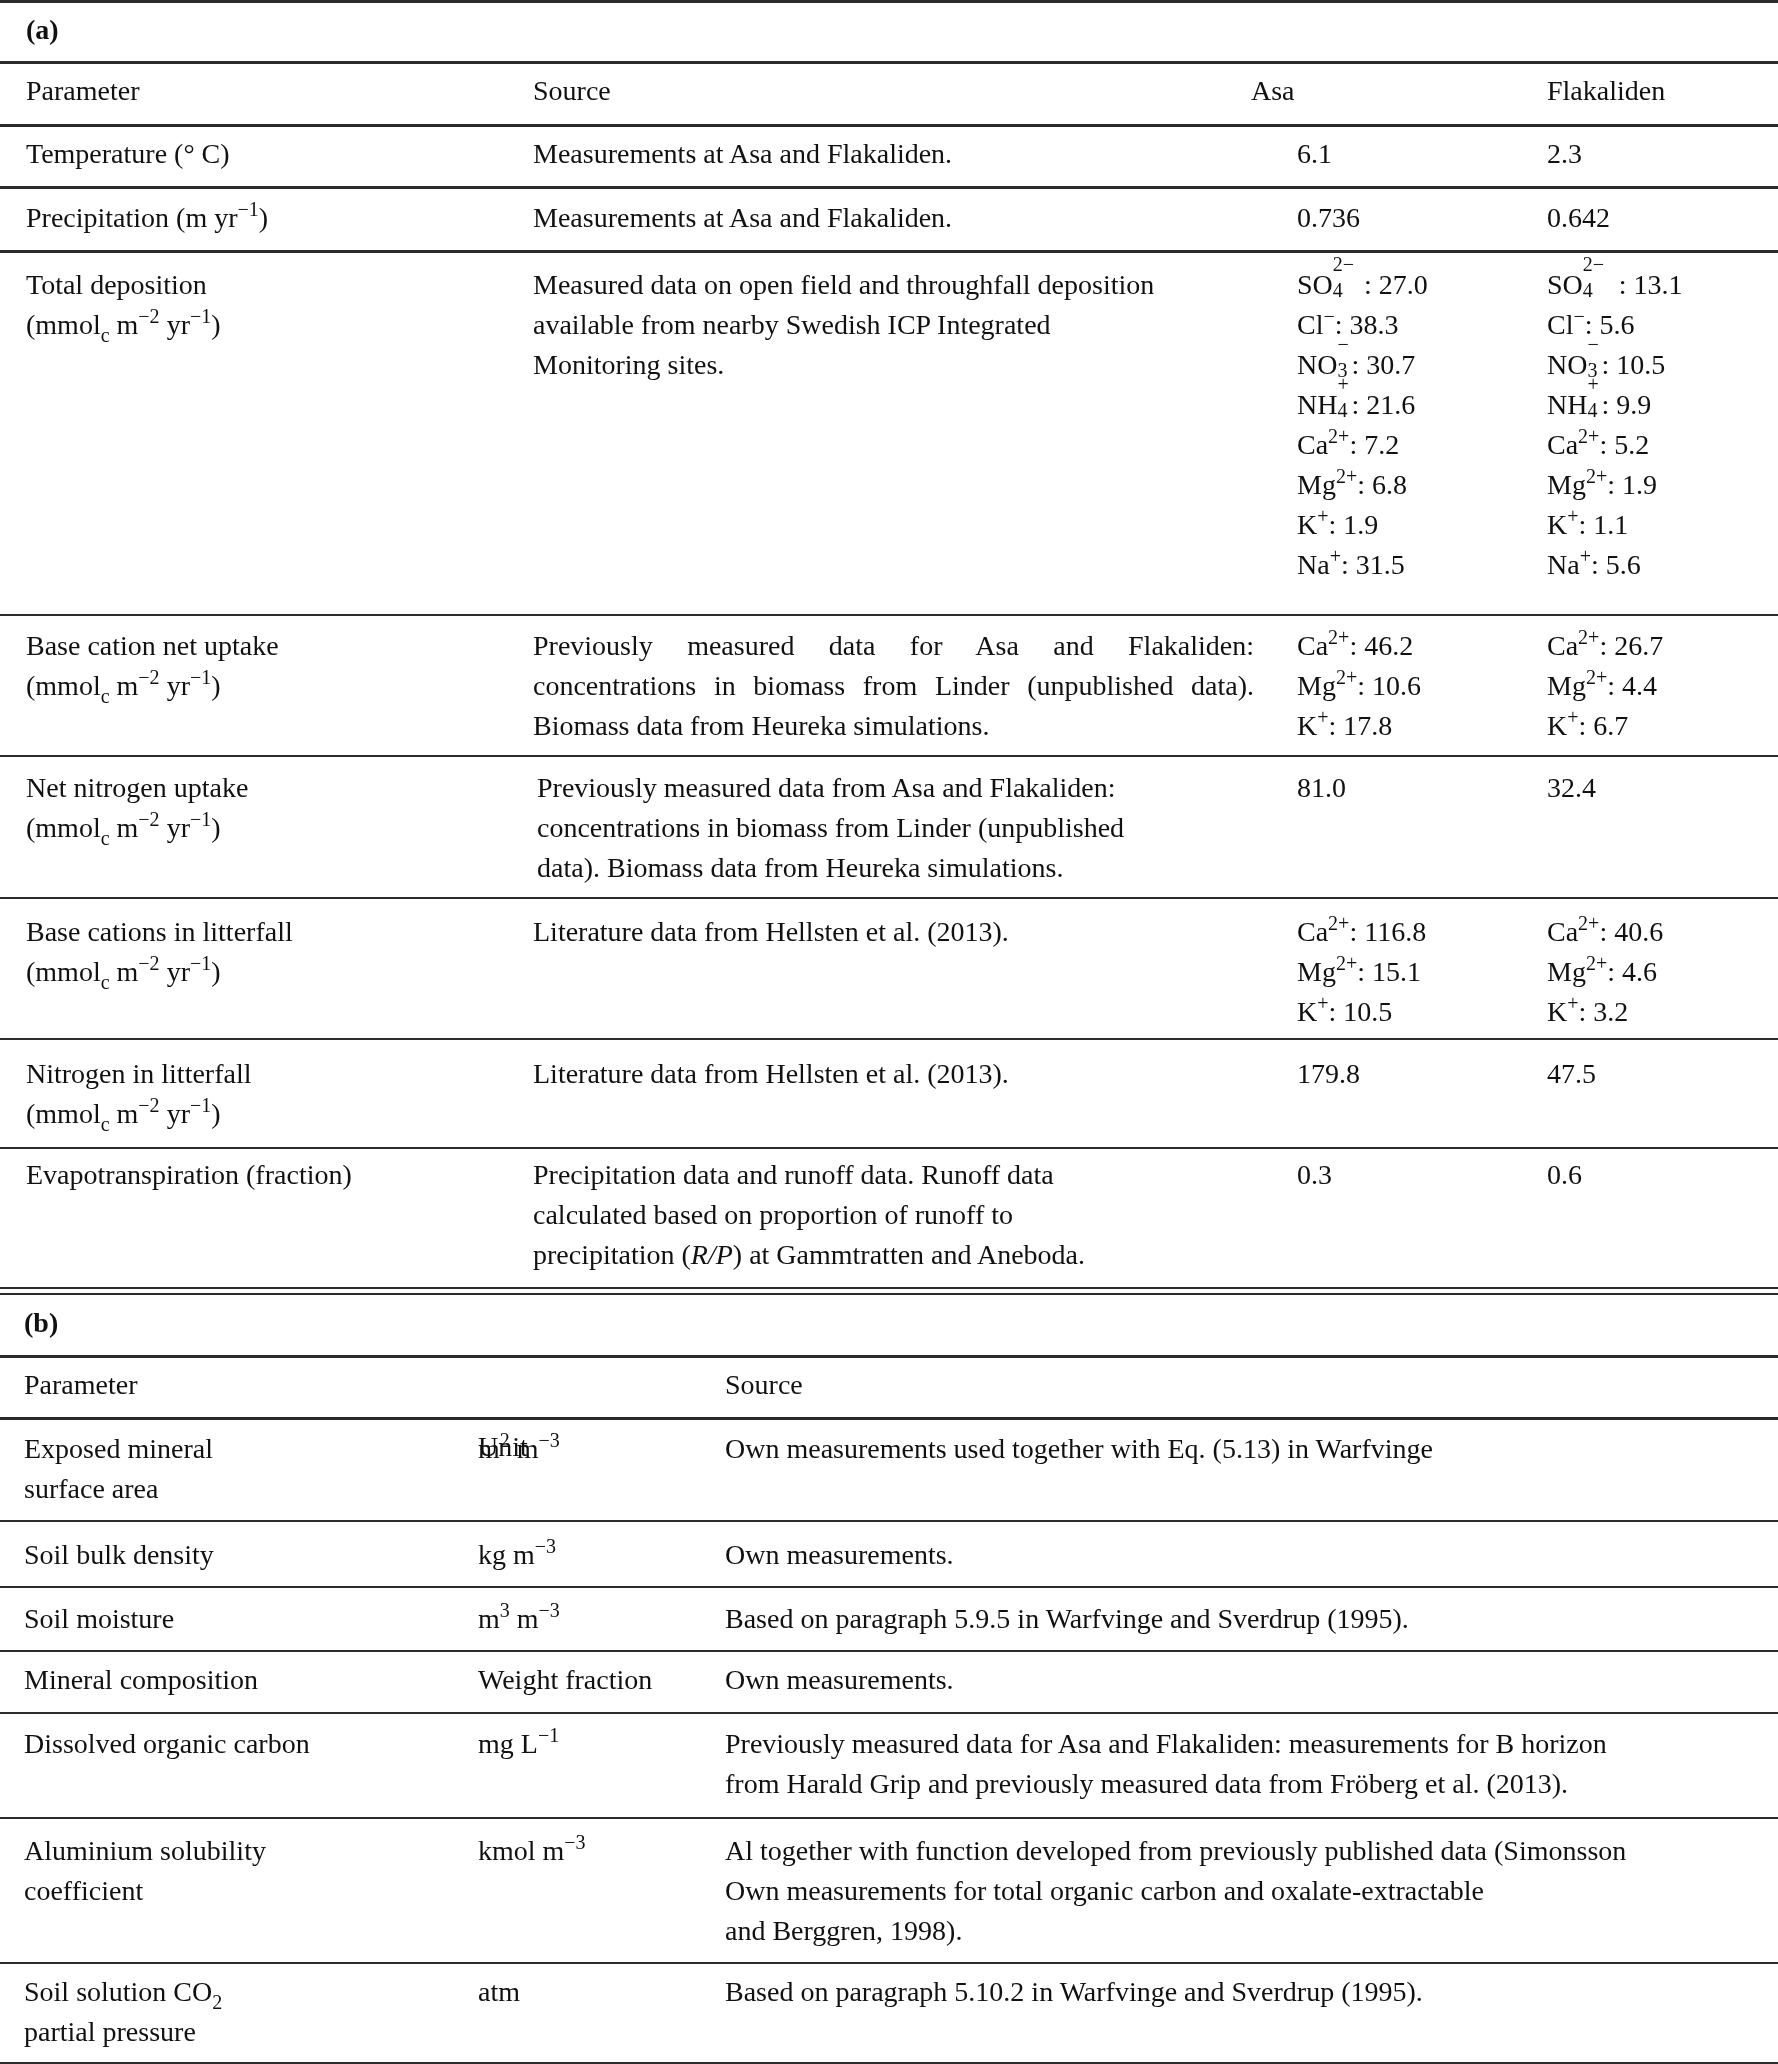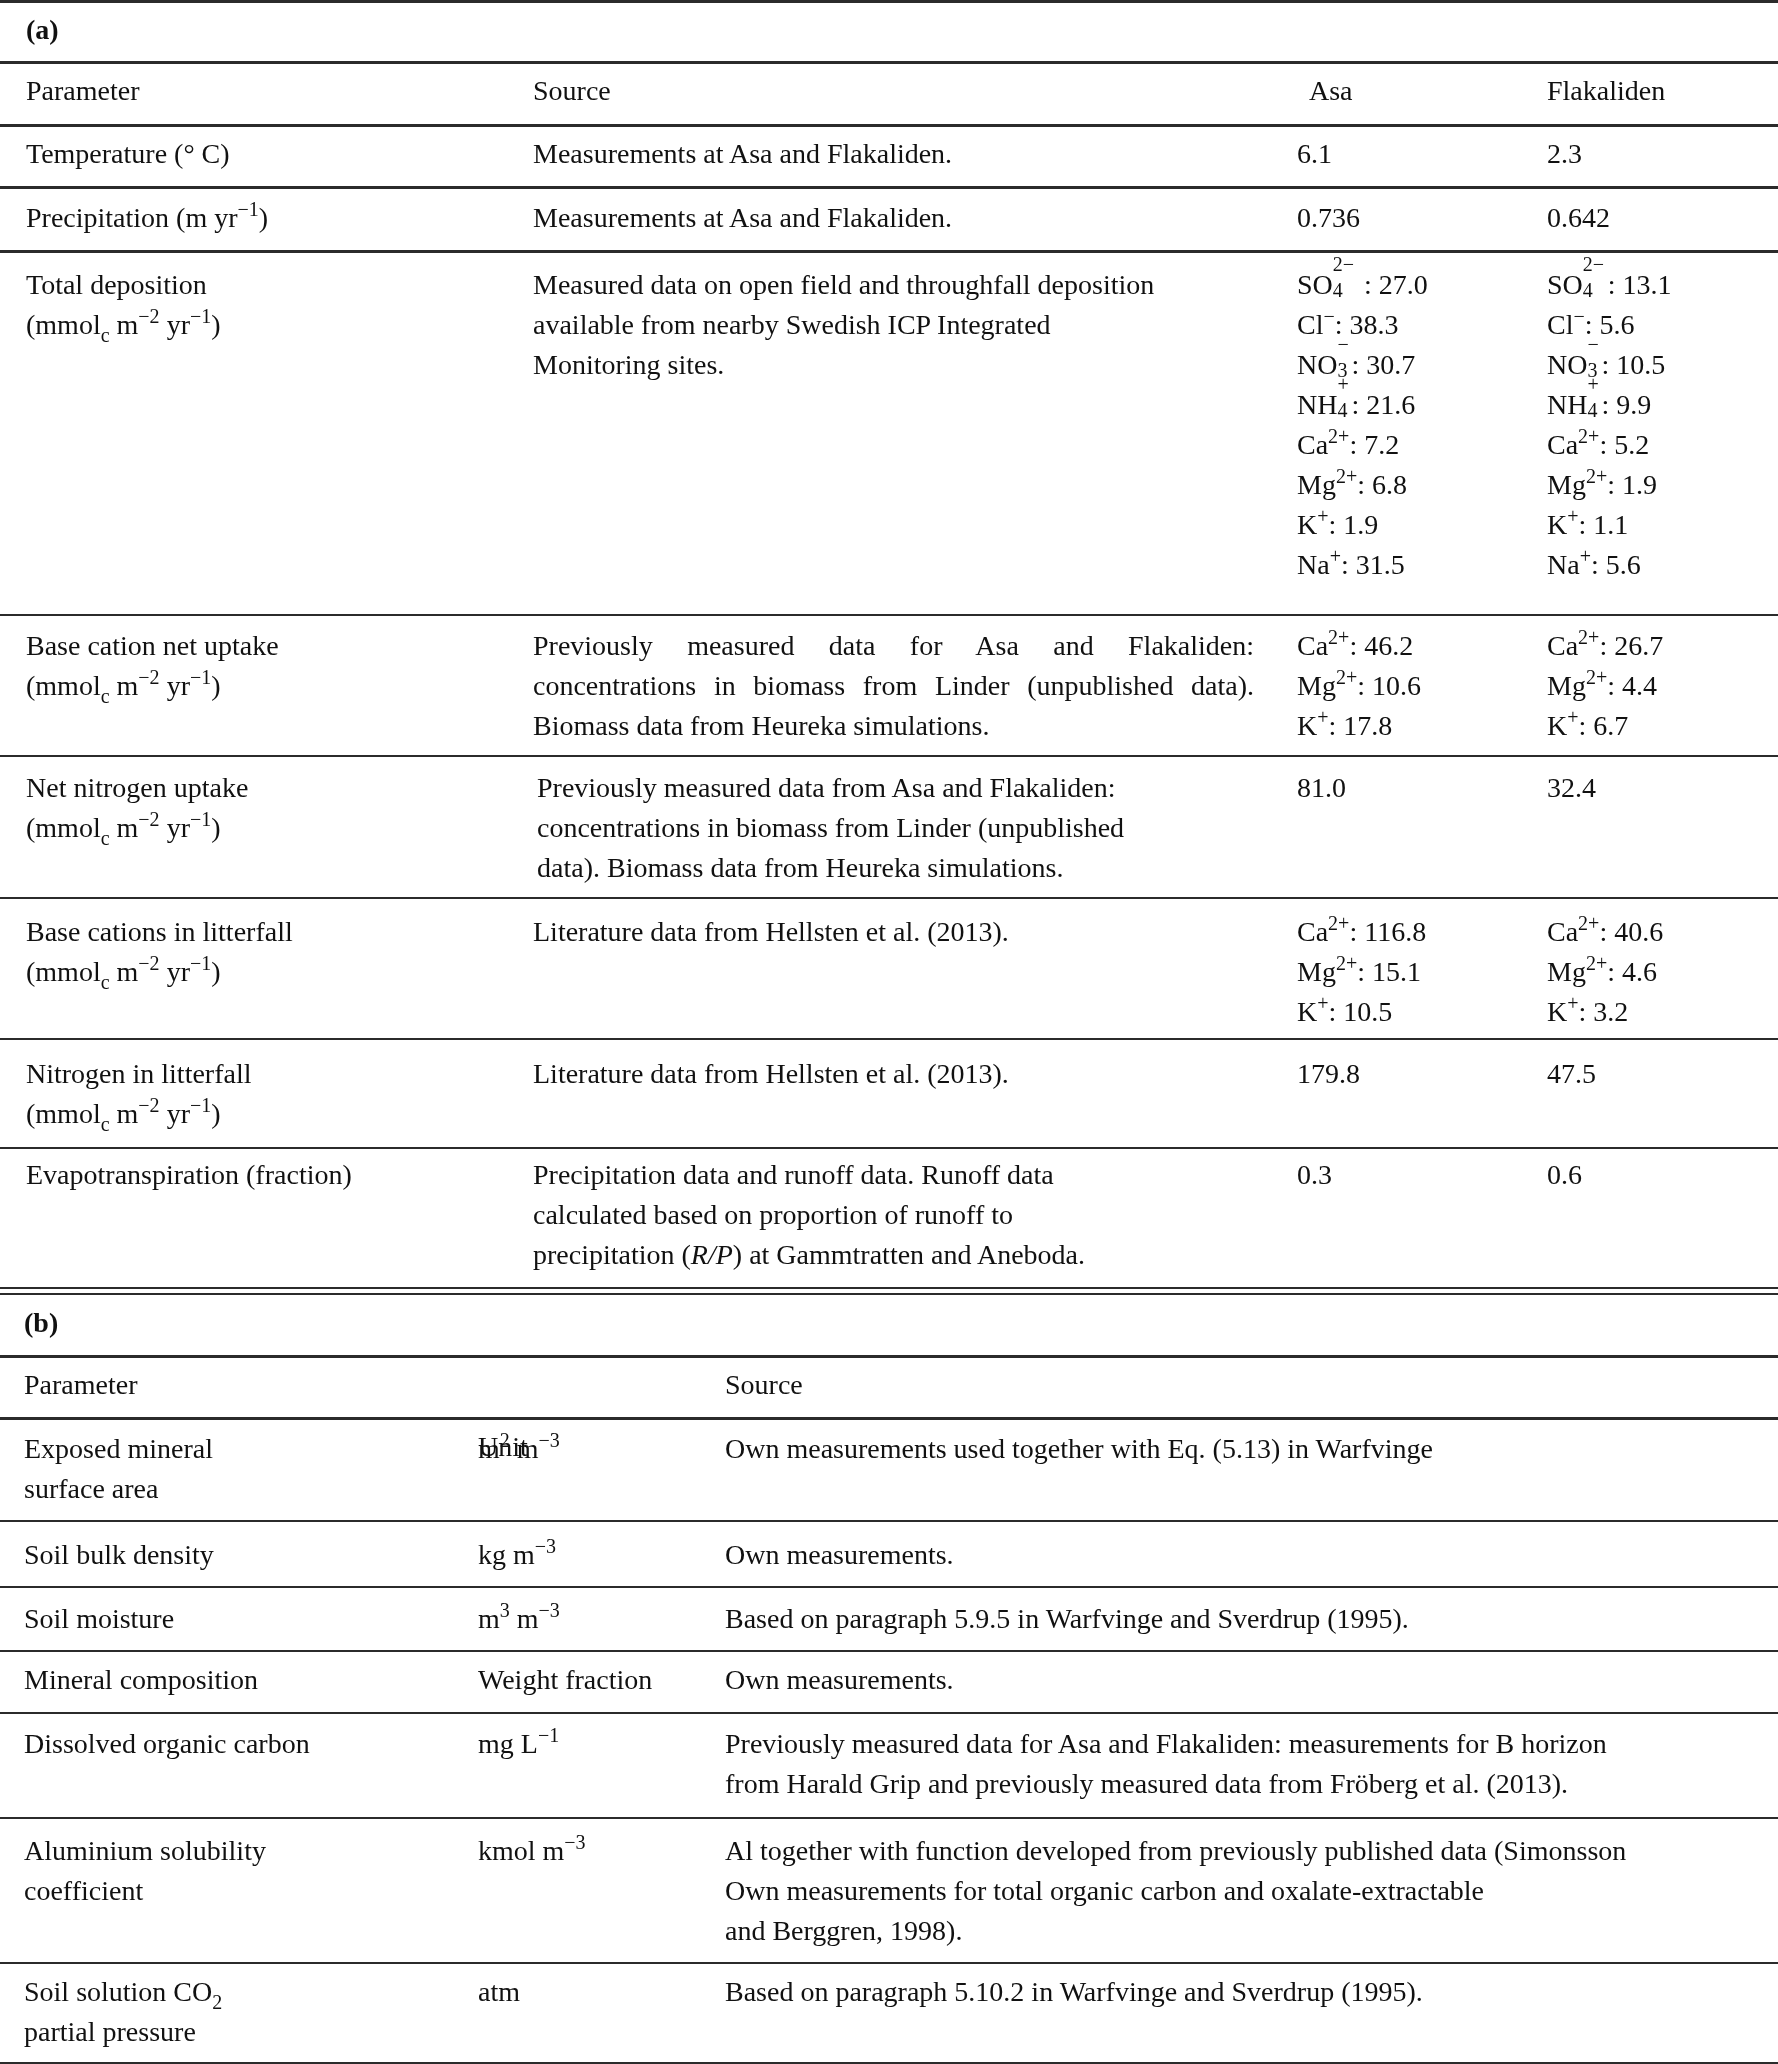--- a/index.html
+++ b/index.html
@@ -25,21 +25,21 @@
 </head>
 <body>
 
 <div class="rule" style="top:0px"></div>
 <div class="cell bold" style="left:26px;top:9.5px">(a)</div>
 <div class="rule" style="top:61px"></div>
 
 <div>
   <div class="cell" style="left:26px;top:71px">Parameter</div>
   <div class="cell" style="left:533px;top:71px">Source</div>
-  <div class="cell" style="left:1309px;top:71px">Asa</div>
+  <div class="cell" style="left:1251px;top:71px">Asa</div>
   <div class="cell" style="left:1547px;top:71px">Flakaliden</div>
 </div>
 <div class="rule" style="top:124px"></div>
 
 <div>
   <div class="cell" style="left:26px;top:134px">Temperature (° C)</div>
   <div class="cell" style="left:533px;top:134px">Measurements at Asa and Flakaliden.</div>
   <div class="cell" style="left:1297px;top:134px">6.1</div>
   <div class="cell" style="left:1547px;top:134px">2.3</div>
 </div>
@@ -67,21 +67,21 @@
     <span class="ion"><span>SO</span><span class="stack"><span class="t">2−</span><span class="b">4</span></span><span style="margin-left:10.3px">: 27.0</span></span>
     <span class="ion"><span>Cl</span><sup>−</sup><span>: 38.3</span></span>
     <span class="ion"><span>NO</span><span class="stack" style="width:0.5em"><span class="t">−</span><span class="b">3</span></span><span>: 30.7</span></span>
     <span class="ion"><span>NH</span><span class="stack" style="width:0.5em"><span class="t">+</span><span class="b">4</span></span><span>: 21.6</span></span>
     <span class="ion"><span>Ca</span><sup>2+</sup><span>: 7.2</span></span>
     <span class="ion"><span>Mg</span><sup>2+</sup><span>: 6.8</span></span>
     <span class="ion"><span>K</span><sup>+</sup><span>: 1.9</span></span>
     <span class="ion"><span>Na</span><sup>+</sup><span>: 31.5</span></span>
   </div>
   <div class="cell" style="left:1547px;top:265px">
-    <span class="ion"><span>SO</span><span class="stack"><span class="t">2−</span><span class="b">4</span></span><span style="margin-left:4px">: 13.1</span></span>
+    <span class="ion"><span>SO</span><span class="stack"><span class="t">2−</span><span class="b">4</span></span><span style="margin-left:15px">: 13.1</span></span>
     <span class="ion"><span>Cl</span><sup>−</sup><span>: 5.6</span></span>
     <span class="ion"><span>NO</span><span class="stack" style="width:0.5em"><span class="t">−</span><span class="b">3</span></span><span>: 10.5</span></span>
     <span class="ion"><span>NH</span><span class="stack" style="width:0.5em"><span class="t">+</span><span class="b">4</span></span><span>: 9.9</span></span>
     <span class="ion"><span>Ca</span><sup>2+</sup><span>: 5.2</span></span>
     <span class="ion"><span>Mg</span><sup>2+</sup><span>: 1.9</span></span>
     <span class="ion"><span>K</span><sup>+</sup><span>: 1.1</span></span>
     <span class="ion"><span>Na</span><sup>+</sup><span>: 5.6</span></span>
   </div>
 </div>
 <div class="rule thin" style="top:614px"></div>

